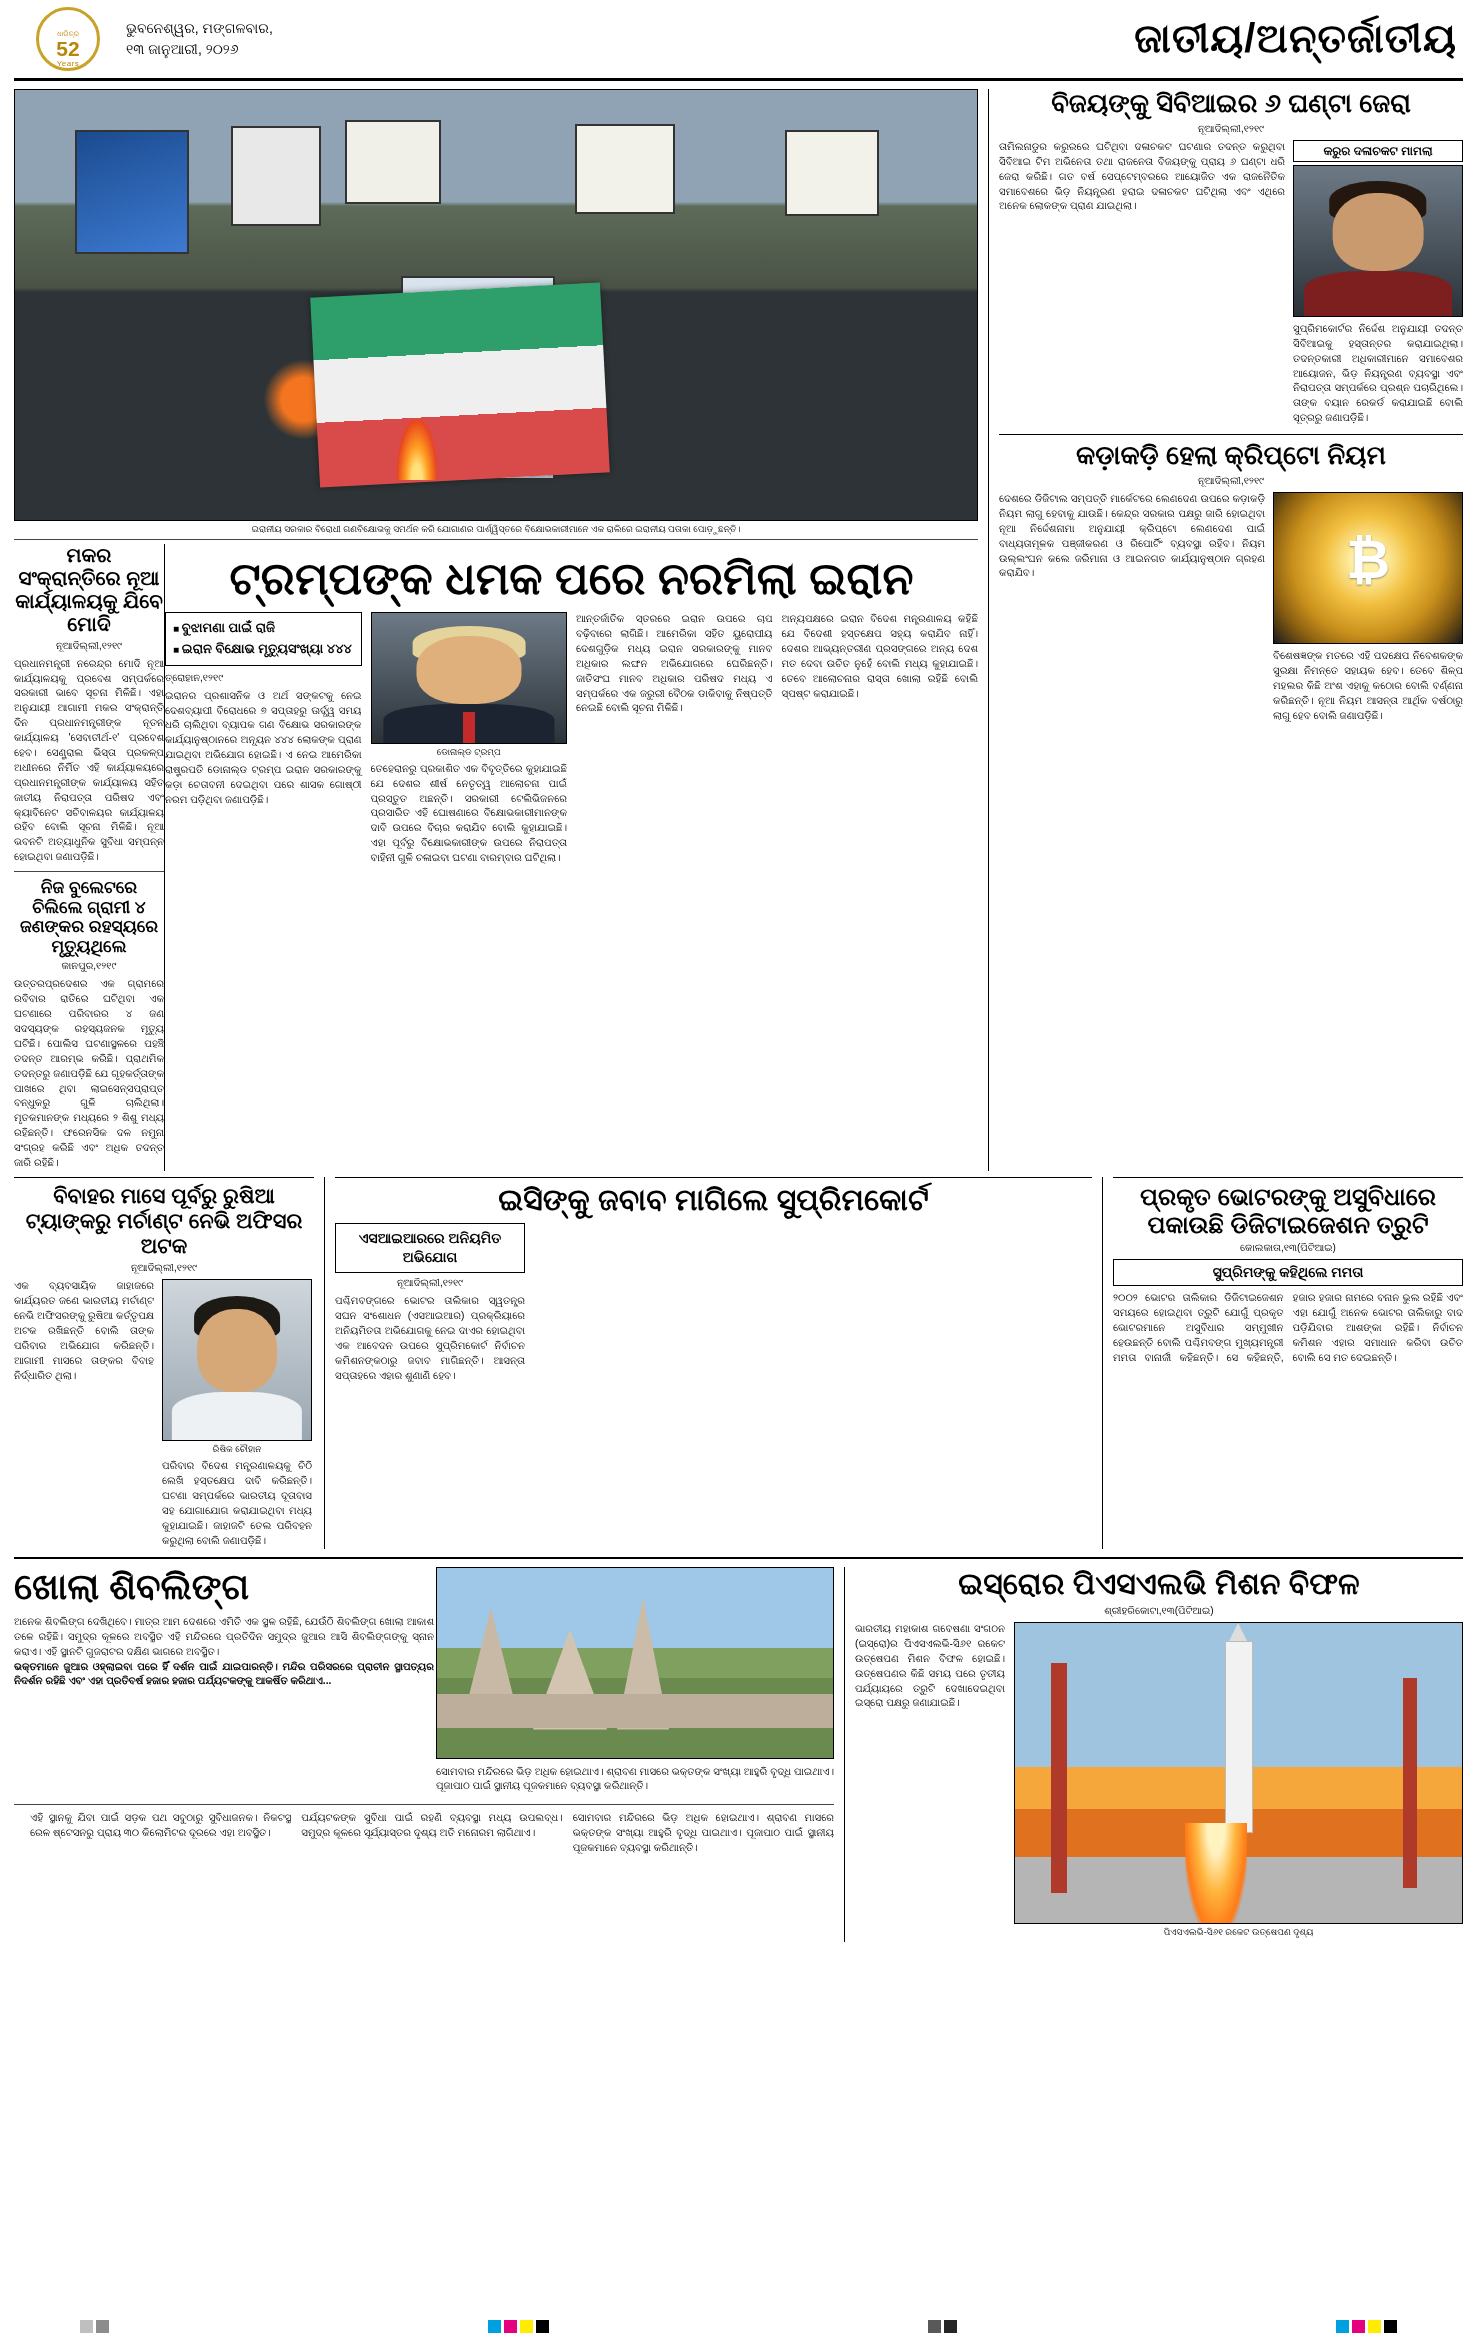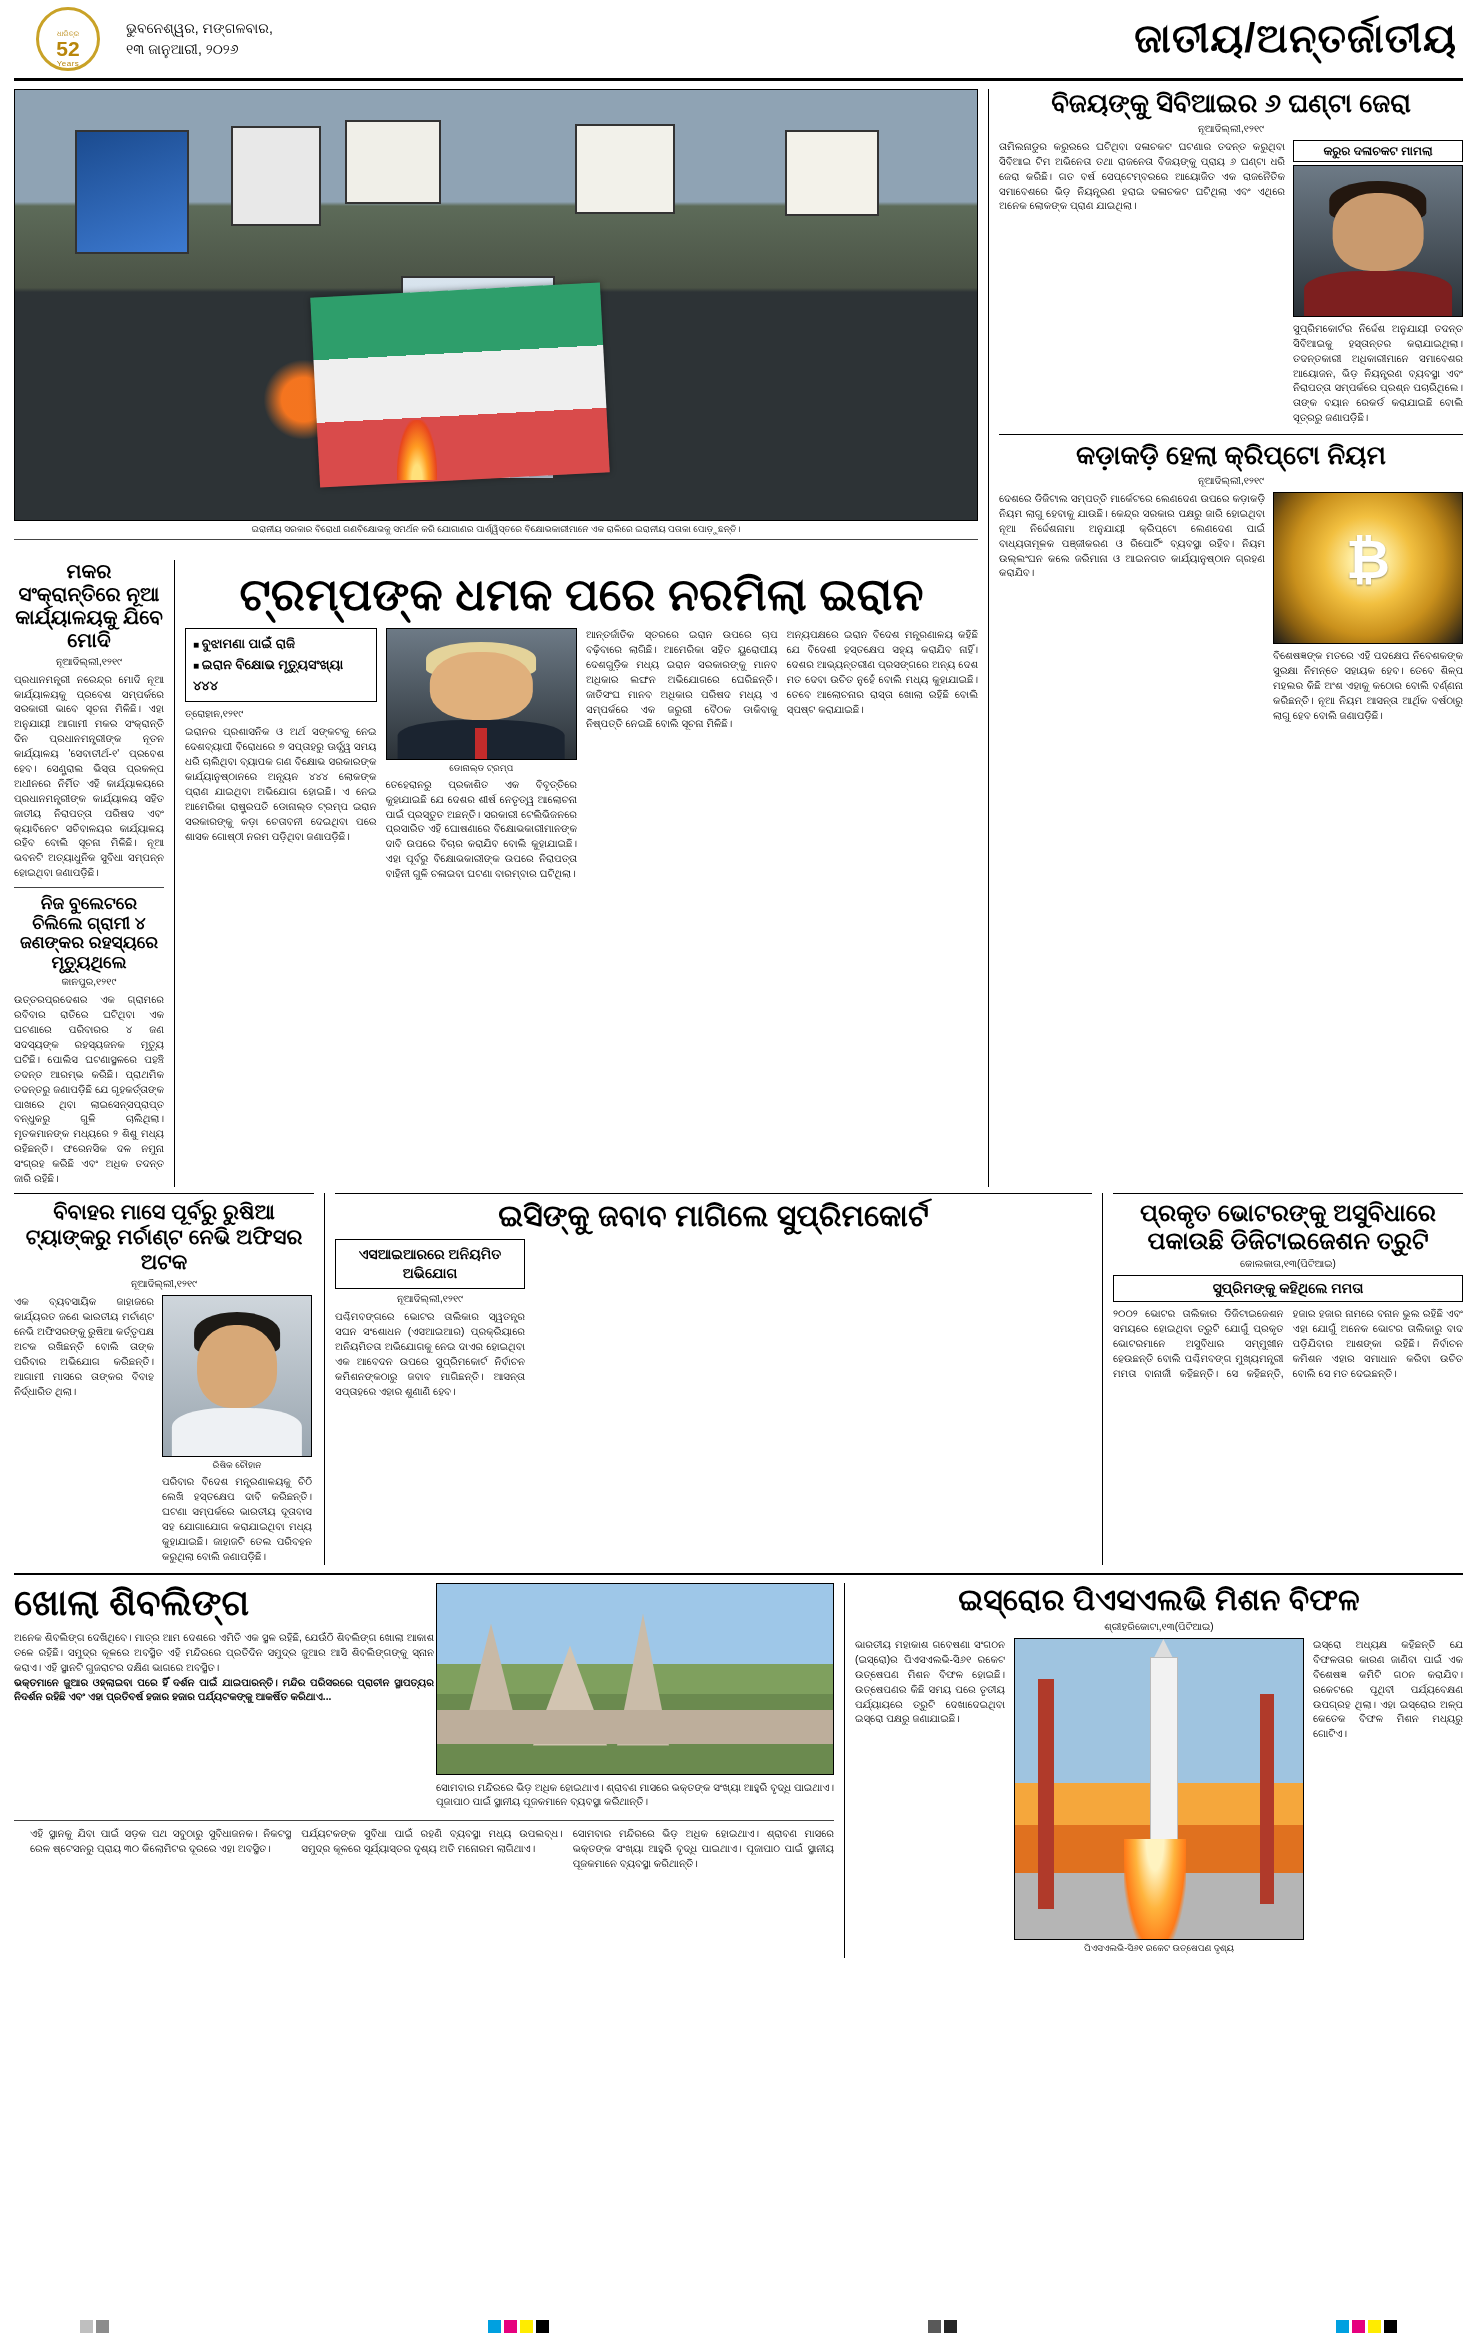--- a/index.html
+++ b/index.html
@@ -129,21 +129,21 @@
         <div class="placard p3"></div>
         <div class="placard p4"></div>
         <div class="placard p5"></div>
         <div class="placard p6"></div>
         <div class="flag-iran"></div>
         <div class="flame"></div>
       </div>
       <div class="cap">ଇରାନୀୟ ସରକାର ବିରୋଧୀ ଗଣବିକ୍ଷୋଭକୁ ସମର୍ଥନ କରି ଯୋଗାଣର ପାର୍ଶ୍ୱିସ୍ତରେ ବିକ୍ଷୋଭକାରୀମାନେ ଏକ ରାଲିରେ ଇରାନୀୟ ପତାକା ପୋଡ଼ୁଛନ୍ତି।</div>
       <div class="thin-rule"></div>
 
-      <div style="display:flex;gap:10px;margin-top:20px;">
+      <div style="display:flex;gap:0;margin-top:4px;">
 
         <div style="width:150px;">
           <div class="small-head">ମକର ସଂକ୍ରାନ୍ତିରେ ନୂଆ କାର୍ଯ୍ୟାଳୟକୁ ଯିବେ ମୋଦି</div>
           <div class="dateline">ନୂଆଦିଲ୍ଲୀ,୧୨୧୯</div>
           <div class="body-col">ପ୍ରଧାନମନ୍ତ୍ରୀ ନରେନ୍ଦ୍ର ମୋଦି ନୂଆ କାର୍ଯ୍ୟାଳୟକୁ ପ୍ରବେଶ ସମ୍ପର୍କରେ ସରକାରୀ ଭାବେ ସୂଚନା ମିଳିଛି। ଏହା ଅନୁଯାୟୀ ଆଗାମୀ ମକର ସଂକ୍ରାନ୍ତି ଦିନ ପ୍ରଧାନମନ୍ତ୍ରୀଙ୍କ ନୂତନ କାର୍ଯ୍ୟାଳୟ 'ସେବାତୀର୍ଥ-୧' ପ୍ରବେଶ ହେବ। ସେଣ୍ଟ୍ରାଲ ଭିସ୍ତା ପ୍ରକଳ୍ପ ଅଧୀନରେ ନିର୍ମିତ ଏହି କାର୍ଯ୍ୟାଳୟରେ ପ୍ରଧାନମନ୍ତ୍ରୀଙ୍କ କାର୍ଯ୍ୟାଳୟ ସହିତ ଜାତୀୟ ନିରାପତ୍ତା ପରିଷଦ ଏବଂ କ୍ୟାବିନେଟ ସଚିବାଳୟର କାର୍ଯ୍ୟାଳୟ ରହିବ ବୋଲି ସୂଚନା ମିଳିଛି। ନୂଆ ଭବନଟି ଅତ୍ୟାଧୁନିକ ସୁବିଧା ସମ୍ପନ୍ନ ହୋଇଥିବା ଜଣାପଡ଼ିଛି।</div>
           <div class="thin-rule" style="margin:6px 0;"></div>
           <div class="small-head" style="font-size:17px;">ନିଜ ବୁଲେଟରେ ଚିଲିଲେ ଗ୍ରାମୀ ୪ ଜଣଙ୍କର ରହସ୍ୟରେ ମୃତ୍ୟୁଥିଲେ</div>
           <div class="dateline">କାନପୁର,୧୨୧୯</div>
           <div class="body-col">ଉତ୍ତରପ୍ରଦେଶର ଏକ ଗ୍ରାମରେ ରବିବାର ରାତିରେ ଘଟିଥିବା ଏକ ଘଟଣାରେ ପରିବାରର ୪ ଜଣ ସଦସ୍ୟଙ୍କ ରହସ୍ୟଜନକ ମୃତ୍ୟୁ ଘଟିଛି। ପୋଲିସ ଘଟଣାସ୍ଥଳରେ ପହଞ୍ଚି ତଦନ୍ତ ଆରମ୍ଭ କରିଛି। ପ୍ରାଥମିକ ତଦନ୍ତରୁ ଜଣାପଡ଼ିଛି ଯେ ଗୃହକର୍ତ୍ତାଙ୍କ ପାଖରେ ଥିବା ଲାଇସେନ୍ସପ୍ରାପ୍ତ ବନ୍ଧୁକରୁ ଗୁଳି ଚାଲିଥିଲା। ମୃତକମାନଙ୍କ ମଧ୍ୟରେ ୨ ଶିଶୁ ମଧ୍ୟ ରହିଛନ୍ତି। ଫରେନସିକ ଦଳ ନମୁନା ସଂଗ୍ରହ କରିଛି ଏବଂ ଅଧିକ ତଦନ୍ତ ଜାରି ରହିଛି।</div>
         </div>
@@ -304,23 +304,20 @@
         <div style="flex:1;">
           <div class="photo rocket" style="height:300px;border:1px solid #000;">
             <div class="tower"></div>
               <div class="tower2"></div>
             <div class="nose"></div>
               <div class="body"></div>
               <div class="plume"></div>
           </div>
           <div class="cap">ପିଏସଏଲଭି-ସି୬୧ ରକେଟ ଉତ୍ଷେପଣ ଦୃଶ୍ୟ</div>
         </div>
-        <div style="width:150px;">
-          <div class="body-col">ଇସ୍ରୋ ଅଧ୍ୟକ୍ଷ କହିଛନ୍ତି ଯେ ବିଫଳତାର କାରଣ ଜାଣିବା ପାଇଁ ଏକ ବିଶେଷଜ୍ଞ କମିଟି ଗଠନ କରାଯିବ। ରକେଟରେ ପୃଥିବୀ ପର୍ଯ୍ୟବେକ୍ଷଣ ଉପଗ୍ରହ ଥିଲା। ଏହା ଇସ୍ରୋର ଅଳ୍ପ କେତେକ ବିଫଳ ମିଶନ ମଧ୍ୟରୁ ଗୋଟିଏ।</div>
-        </div>
       </div>
     </div>
   </div>
 
   <div class="cmyk">
     <div class="sw" style="background:#bfbfbf"></div>
     <div class="sw" style="background:#8c8c8c"></div>
     <div class="spacer"></div>
     <div class="sw" style="background:#00a0e0"></div>
     <div class="sw" style="background:#e6007e"></div>

